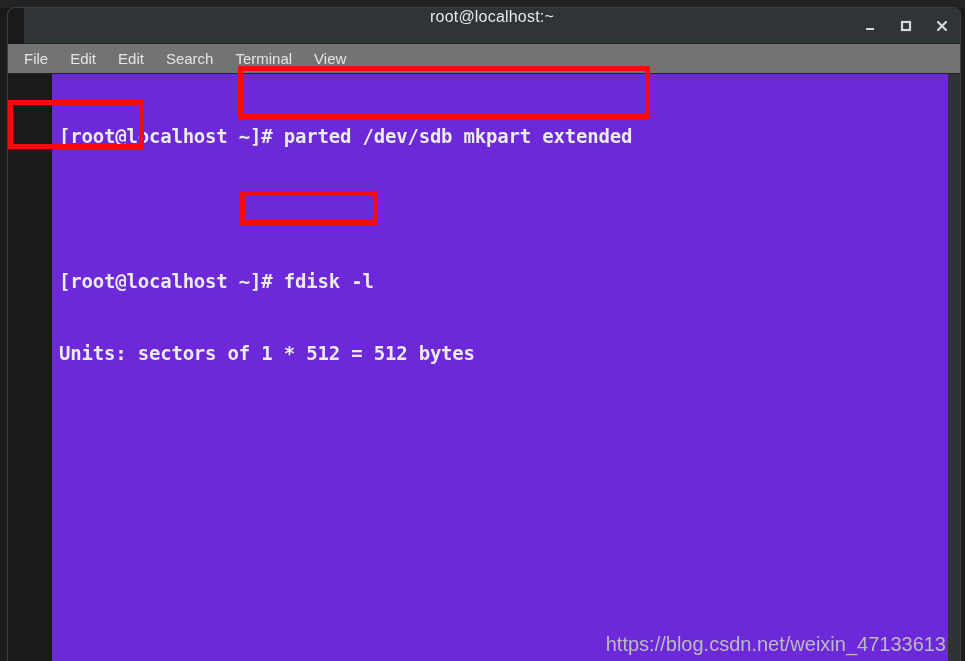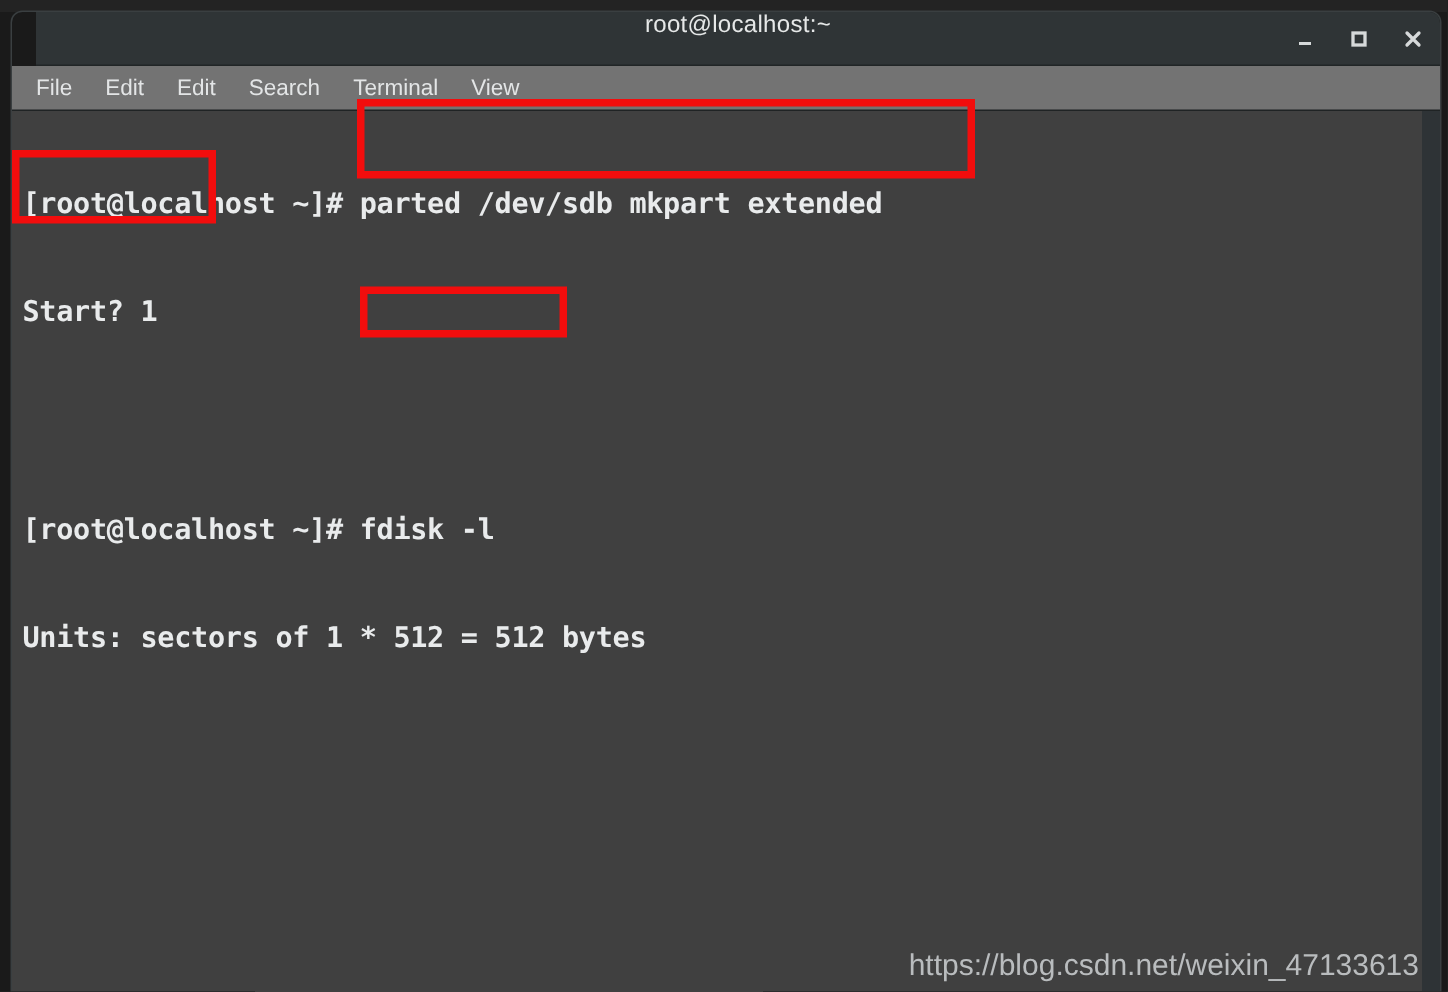--- a/index.html
+++ b/index.html
@@ -90,22 +90,23 @@
     font-family: "Liberation Sans", sans-serif;
     font-size: 15px;
     color: #e3e5e6;
     line-height: 1;
   }
 
   
   #terminal-body {
     position: relative;
     height: 588px;
-    background: #404040;
+    background: #6d28d9;
     overflow: hidden;
+    margin-left: 44px;
   }
   #terminal-scrollbar {
     position: absolute;
     top: 0;
     right: 0;
     width: 12px;
     height: 100%;
     background: #2e3336;
   }
   #terminal-text {
@@ -178,21 +179,20 @@
       <span class="menu-item">Edit</span>
       <span class="menu-item">Search</span>
       <span class="menu-item">Terminal</span>
       <span class="menu-item">View</span>
     </div>
 
     <div id="terminal-body">
 
       <div id="terminal-text">
         <div class="term-line">[root@localhost ~]# parted /dev/sdb mkpart extended</div>
-        <div class="term-line">Start? 1</div>
         <div class="term-line"></div>
         <div class="term-line">[root@localhost ~]# fdisk -l</div>
         <div class="term-line">Units: sectors of 1 * 512 = 512 bytes</div>
         
         
         
         
         
         
         

